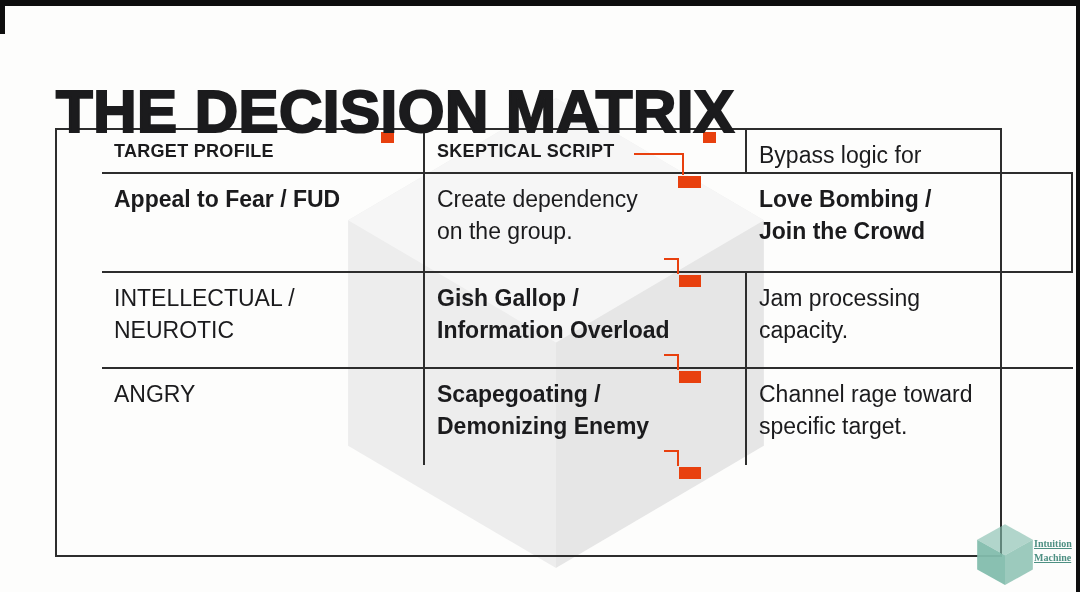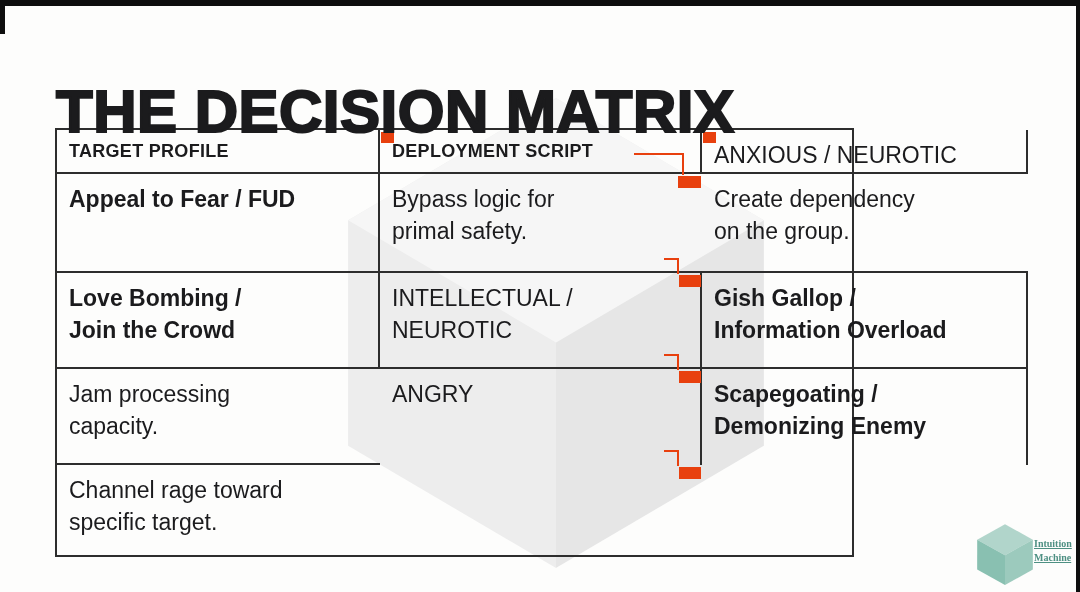--- a/index.html
+++ b/index.html
@@ -32,25 +32,26 @@
     position:absolute;inset:0;background:rgba(0,0,0,0.028);
     clip-path:polygon(50% 52%,96% 26%,96% 74%,50% 100%);
   }
   .watermark .facet2{
     position:absolute;inset:0;background:rgba(255,255,255,0.5);
     clip-path:polygon(50% 0%,96% 26%,50% 52%,4% 26%);
   }
 
   
   .matrix{
-    position:absolute;left:55px;top:128px;width:799px;height:429px;z-index:2;
+    position:absolute;left:55px;top:128px;width:947px;height:429px;z-index:2;
     display:grid;grid-template-columns:323px 322px 326px;
     grid-template-rows:44px 99px 96px 96px 94px;
     border:2px solid var(--line,#2d2d2d);box-sizing:border-box;
     background:transparent;
+    padding-left:45px;
   }
   .cell{
     border-right:2px solid var(--line,#2d2d2d);
     border-bottom:2px solid var(--line,#2d2d2d);
     box-sizing:border-box;overflow:hidden;
   }
   .cell.last-col{border-right:none;}
   .cell.last-row{border-bottom:none;}
   .hcell{display:flex;align-items:center;padding:0 12px;
     font-weight:bold;font-size:18px;letter-spacing:0.3px;}
@@ -97,26 +98,25 @@
 <div class="watermark">
   <div class="facet"></div>
   <div class="facet2"></div>
 </div>
 
 <h1 class="title">THE DECISION MATRIX</h1>
 
 <div class="matrix">
 
   <div class="cell hcell">TARGET PROFILE</div>
-  <div class="cell hcell">DEPLOYMENT SCRIPT</div>
+  <div class="cell hcell">SKEPTICAL SCRIPT</div>
 
-  <div class="cell bcell">ANXIOUS / NEUROTIC</div>
-  <div class="cell bcell script">Appeal to Fear / FUD</div>
   <div class="cell bcell last-col">Bypass logic for
 primal safety.</div>
+  <div class="cell bcell script">Appeal to Fear / FUD</div>
 
   <div class="cell bcell last-col">Create dependency
 on the group.</div>
   <div class="cell bcell script">Love Bombing /
 Join the Crowd</div>
 
   <div class="cell bcell">INTELLECTUAL /
 NEUROTIC</div>
   <div class="cell bcell script">Gish Gallop /
 Information Overload</div>

